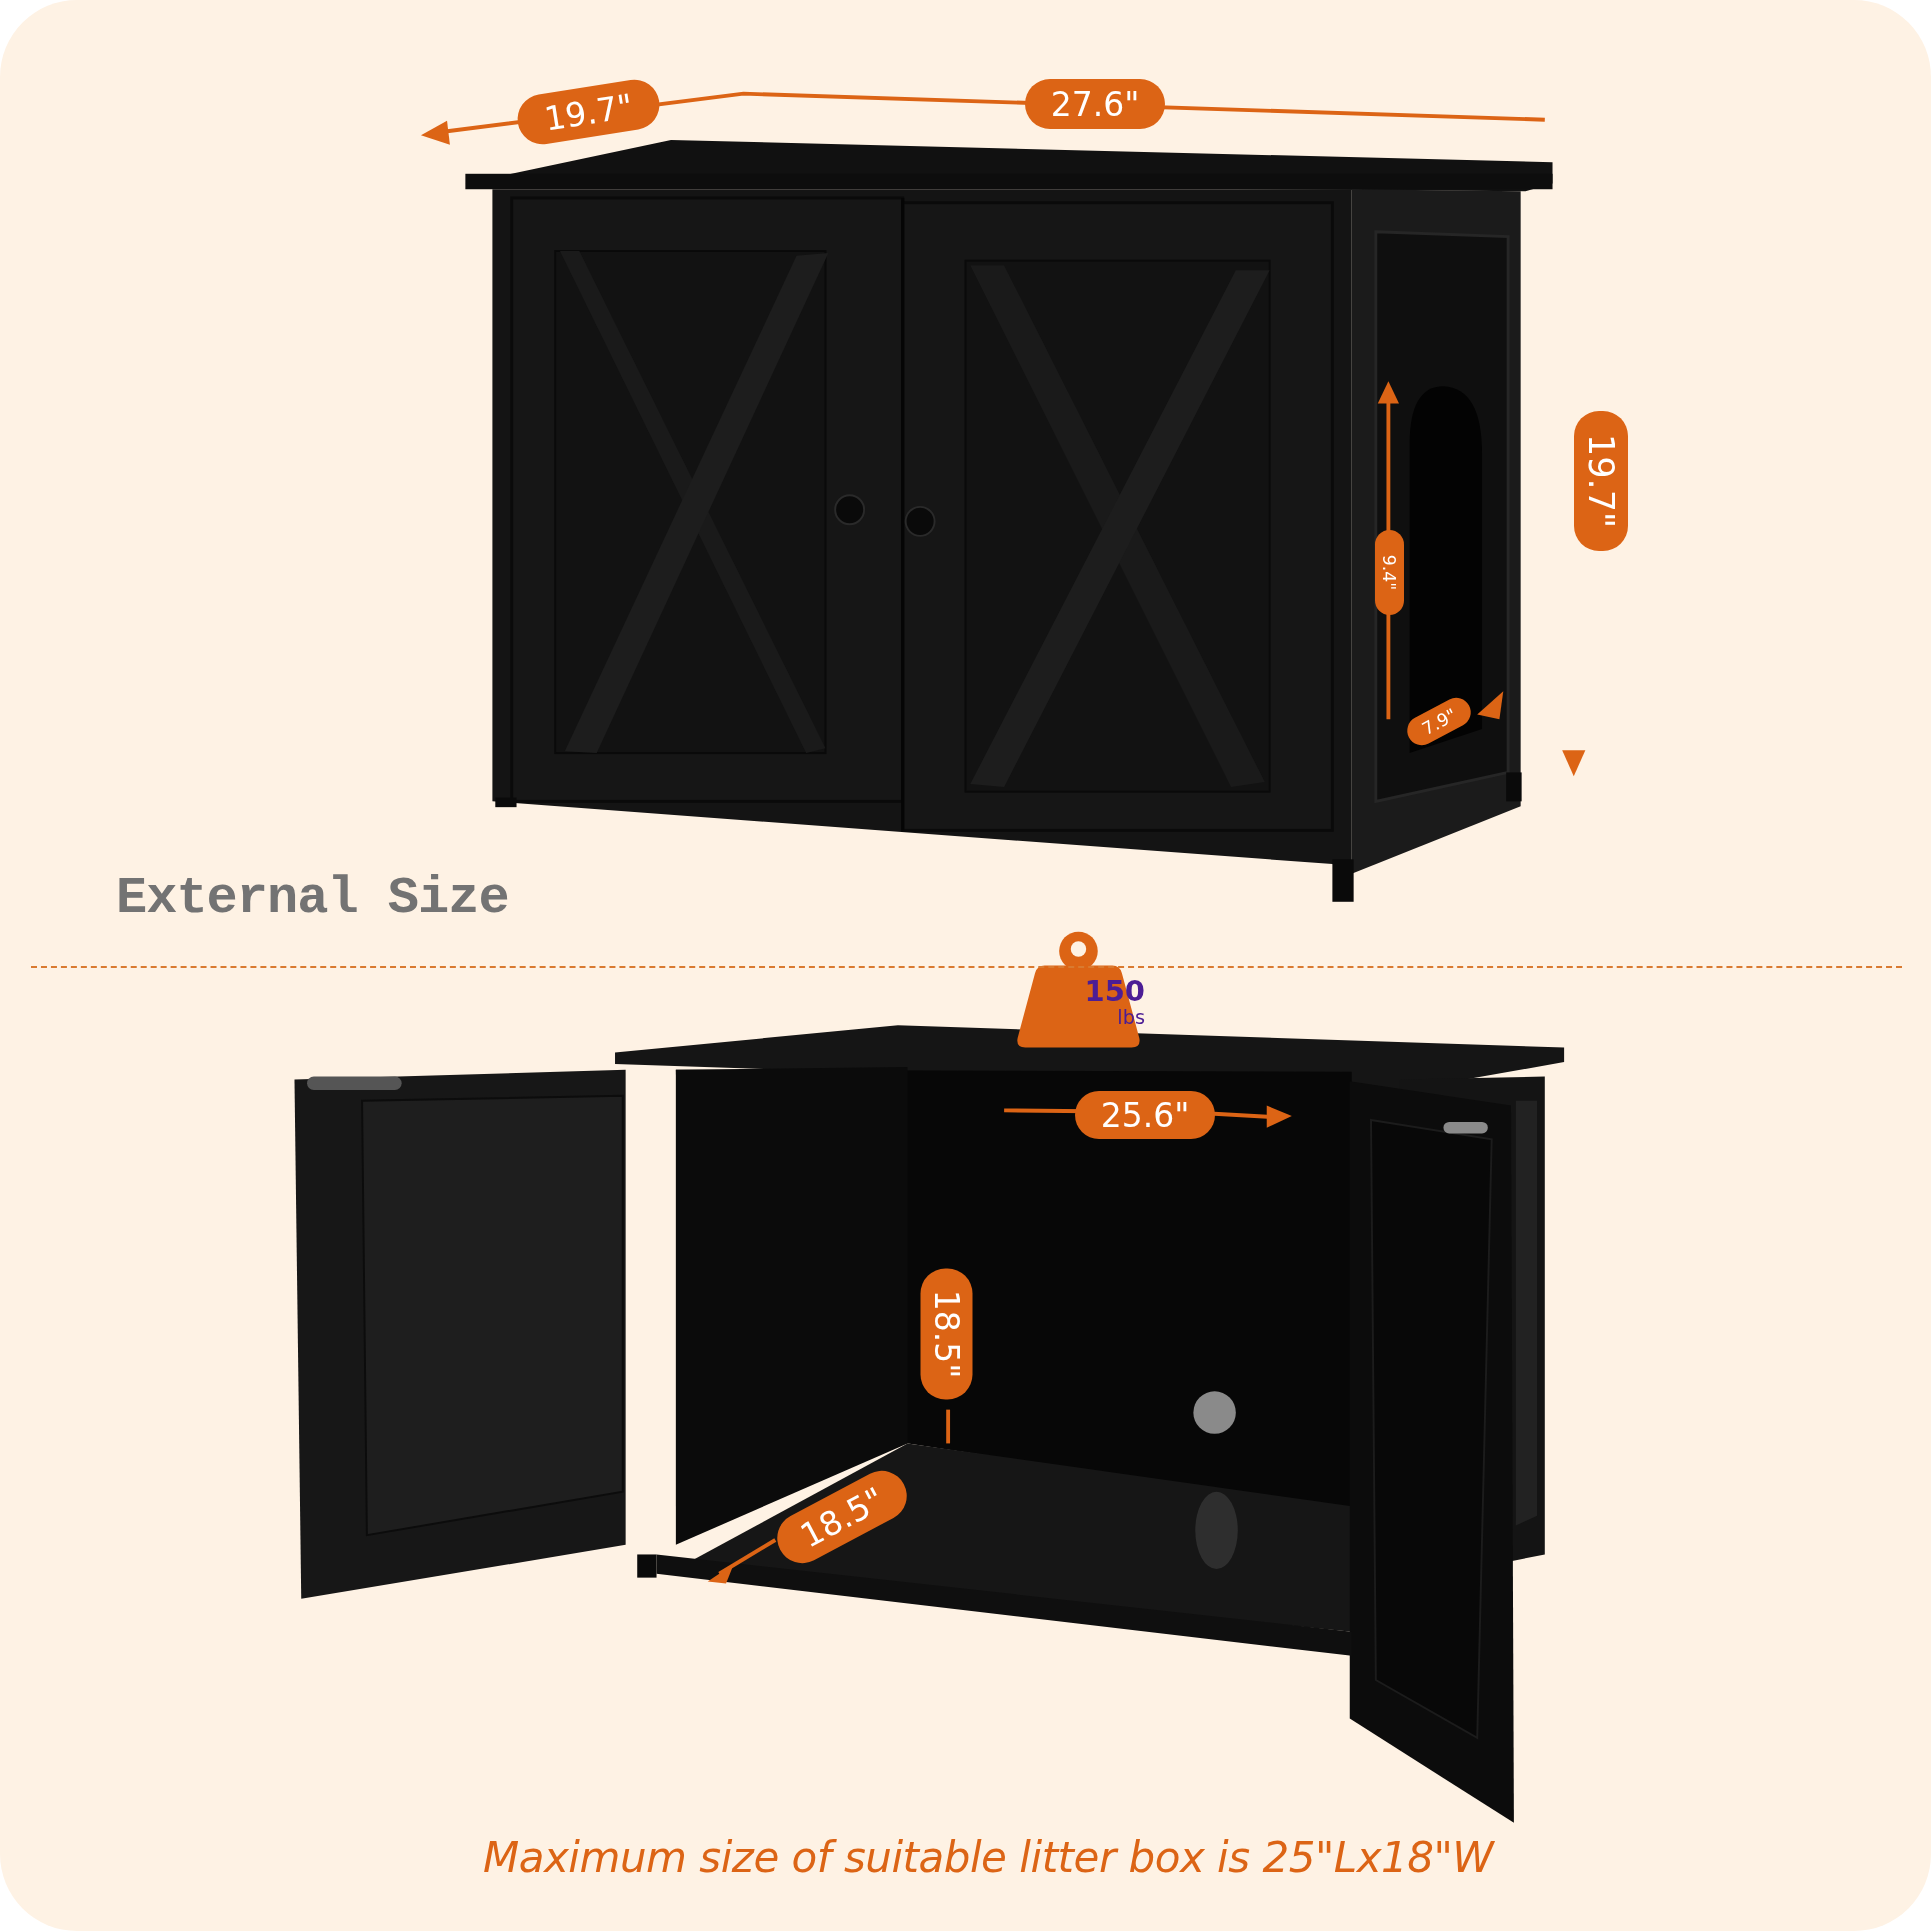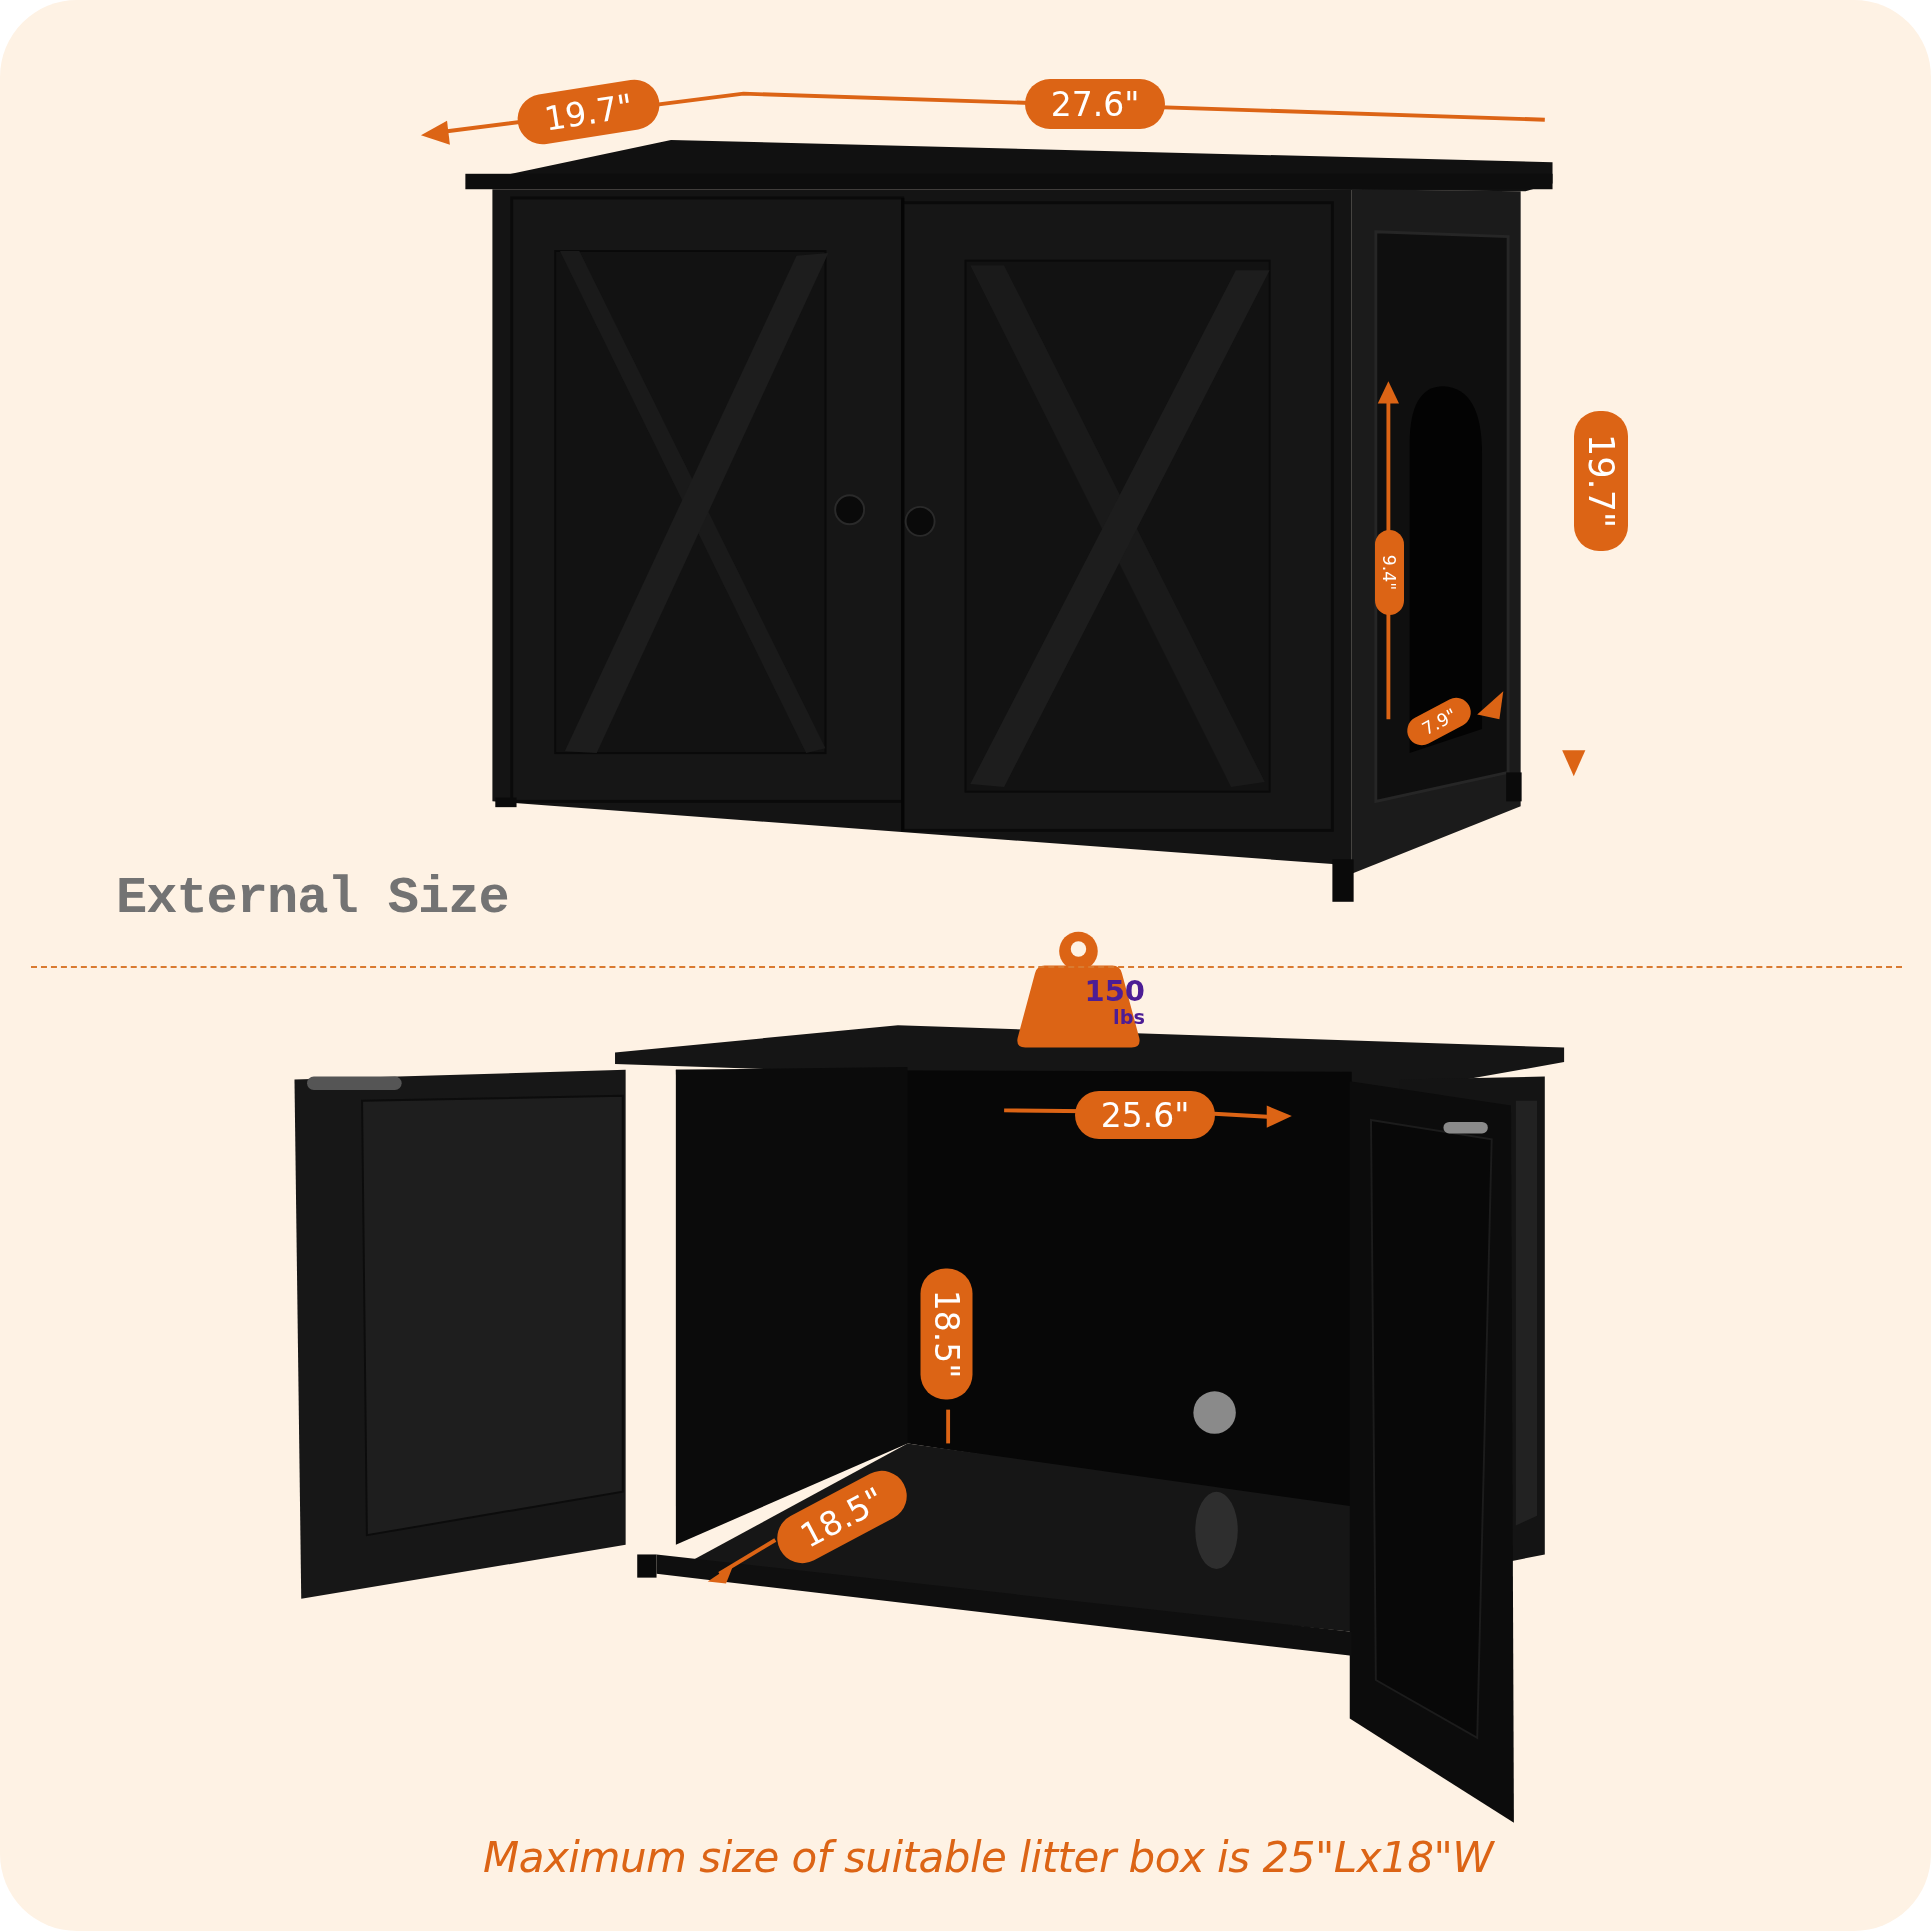--- a/index.html
+++ b/index.html
@@ -26,21 +26,21 @@
   .pill {
     position: absolute; background: #dc6415; color: #fff; border-radius: 25px;
     font-family: "DejaVu Sans", sans-serif; display: flex; align-items: center; justify-content: center;
     white-space: nowrap;
   }
   .weight-text {
     position: absolute; left: 1019px; top: 977px; width: 126px; text-align: right;
     font-family: "DejaVu Sans", sans-serif; color: #4c1d95; line-height: 1;
   }
   .weight-text .num { font-size: 29px; font-weight: bold; display: block; }
-  .weight-text .unit { font-size: 19.3px; display: block; margin-top: 1.9px; font-weight: bold; }
+  .weight-text .unit { font-size: 19.3px; display: block; margin-top: 1.9px; }
 </style>
 </head>
 <body>
 
 <div class="canvas">
 
   <svg class="art" width="1931" height="1931" viewBox="0 0 2000 2000">
     <defs>
       <linearGradient id="g1" x1="0" y1="0" x2="0" y2="1">
         <stop offset="0" stop-color="#1c1c1c"></stop>

